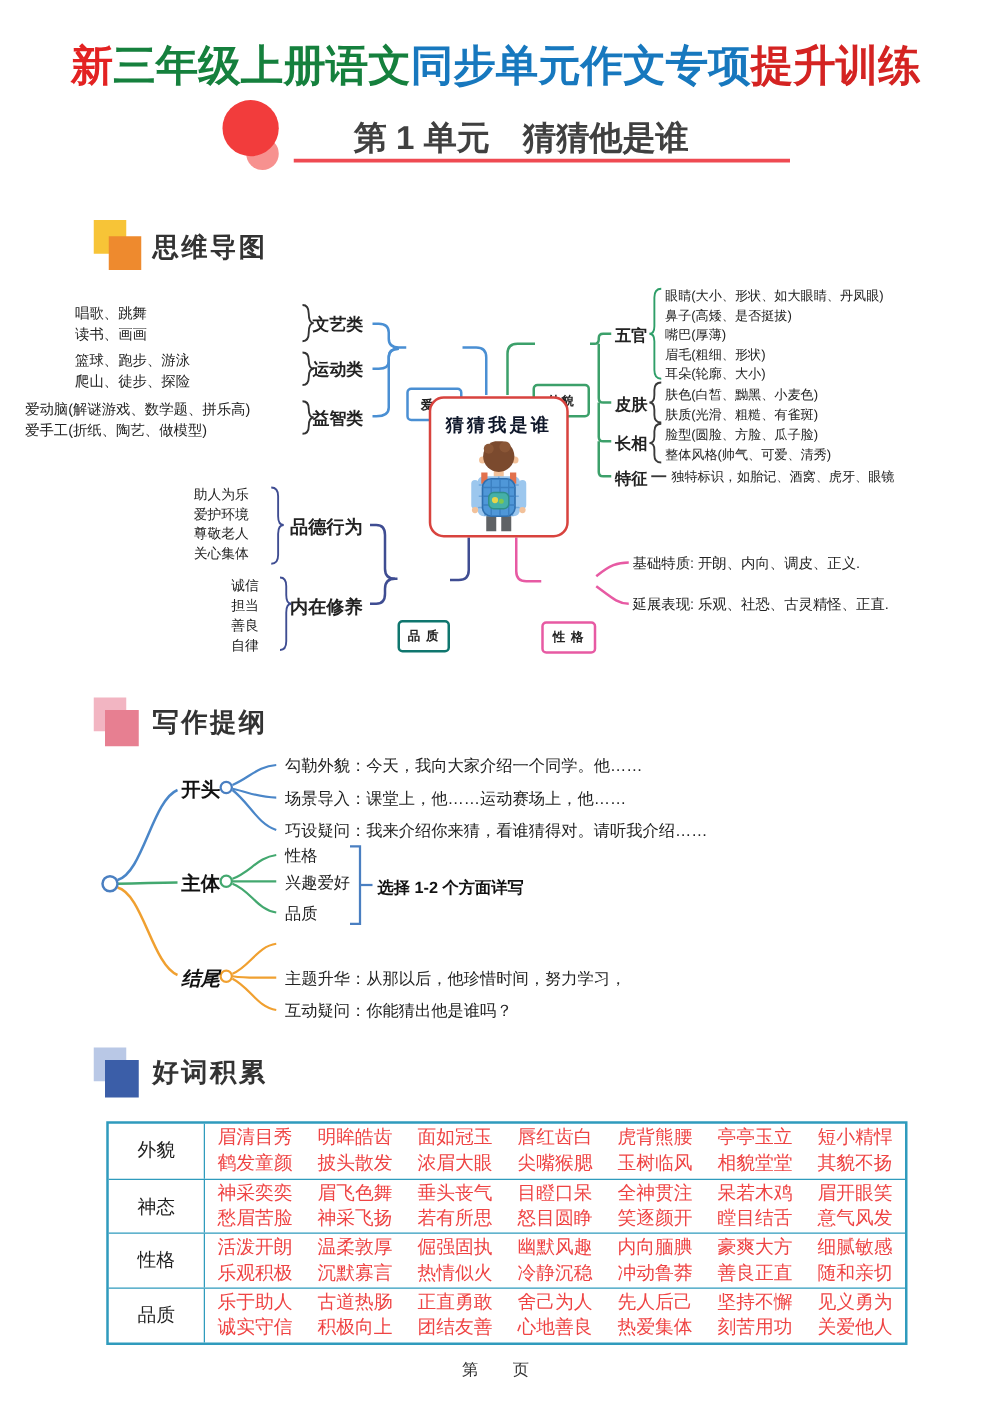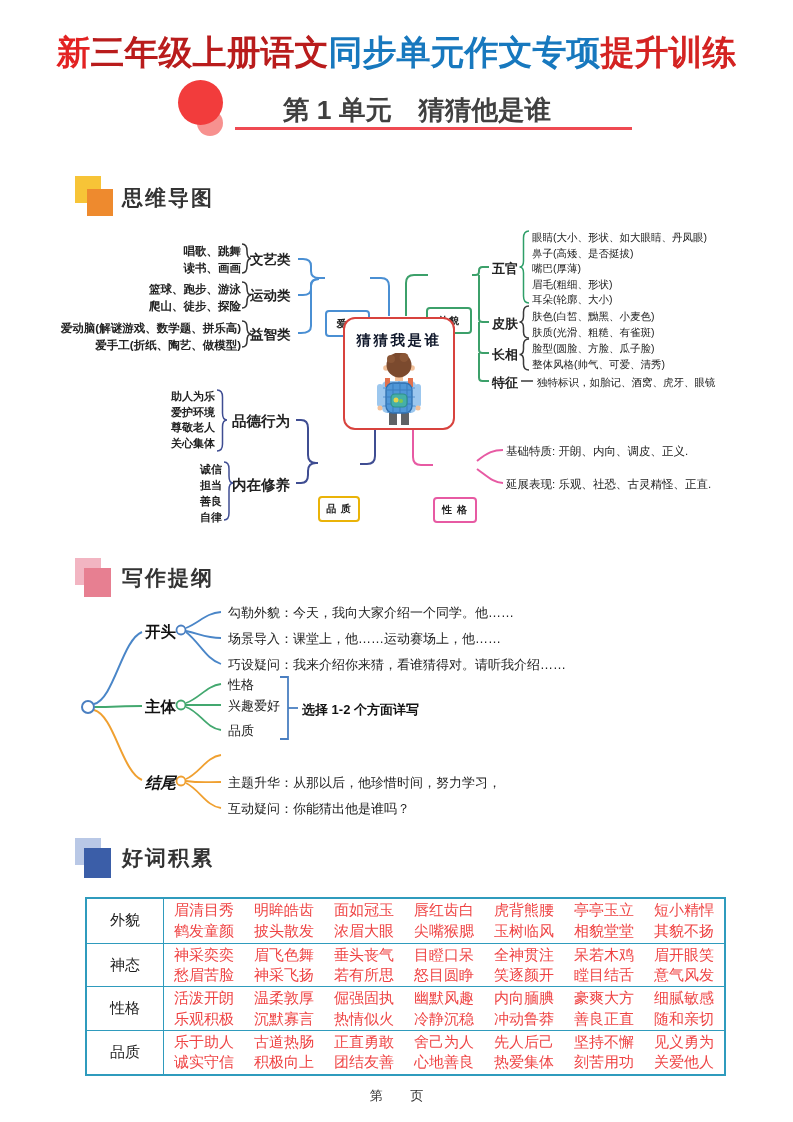--- a/index.html
+++ b/index.html
@@ -11,21 +11,21 @@
   .main-title { width:100%; text-align:center; top:30px; font-size:34px; font-weight:bold; }
   .unit-title { left:283px; top:92px; font-size:26.5px; font-weight:bold; color:#404040; }
   .underline { left:235px; top:127px; width:397px; height:3px; background:#ef4a52; }
   .circle-big { left:178px; top:80px; width:45px; height:45px; border-radius:50%; background:#f23c3c; z-index:2; }
   .circle-small { left:197px; top:110px; width:26px; height:26px; border-radius:50%; background:#f7918f; z-index:1; }
   .sec-head { font-size:21px; font-weight:bold; color:#333; letter-spacing:2px; }
   .mm-box { position:absolute; background:#fff; border-radius:4px; text-align:center; white-space:nowrap;
             font-weight:bold; font-size:10px; color:#222; display:flex; align-items:center; justify-content:center; letter-spacing:1px;margin-top:45px; }
   .mm-label { font-weight:bold; font-size:13px; color:#222; white-space:nowrap; }
   .mm-lines { font-size:10.5px; line-height:15.6px; color:#222; white-space:pre-line; }
-  .right-al { text-align:right;font-weight:bold; }
+  .right-al { text-align:left; }
   .ol-label { font-weight:bold; font-size:15.5px; color:#111; }
   .ol-item { font-size:13px; color:#222; white-space:nowrap; }
   .ol-note { font-size:13px; font-weight:bold; color:#111; white-space:nowrap; }
   .wtable { position:absolute; left:85px; top:897px; width:641px; border:2px solid #2f9bbd; }
   .wrow { display:flex; height:43.7px; align-items:stretch; border-top:1.5px solid #2f9bbd; }
   .wrow:first-child { border-top:none; }
   .wlabel { width:77px; border-right:1.5px solid #2f9bbd; display:flex; align-items:center; justify-content:center; font-size:15px; color:#1f1f1f; }
   .wcells { flex:1; display:flex; align-items:center; }
   .wcell { flex:1; text-align:center; font-size:15px; line-height:20.5px; color:#ef4444; }
   .footer { width:100%; text-align:center; top:1087px; font-size:13px; color:#333; word-spacing:24px; }
@@ -104,21 +104,21 @@
     <g stroke="#4a7fc1" stroke-width="1.8" fill="none">
       <path d="M280,677 H288 V739 H280"></path>
       <path d="M288,708 H298"></path>
     </g>
     <circle cx="88" cy="707" r="6" stroke="#4a7fc1" stroke-width="2" fill="#fff"></circle>
     <circle cx="181" cy="630" r="4.5" stroke="#4a7fc1" stroke-width="1.8" fill="#fff"></circle>
     <circle cx="181" cy="705" r="4.5" stroke="#43a86f" stroke-width="1.8" fill="#fff"></circle>
     <circle cx="181" cy="781" r="4.5" stroke="#f0a030" stroke-width="1.8" fill="#fff"></circle>
   </svg>
 
-  <div class="abs main-title"><span style="color: rgb(227, 34, 34);">新</span><span style="color: #b91c1c;">三年级上册语文</span><span style="color: rgb(23, 120, 190);">同步单元作文专项</span><span style="color: rgb(212, 35, 34);">提升训练</span></div>
+  <div class="abs main-title"><span style="color: rgb(227, 34, 34);">新</span><span style="color: #15803d;">三年级上册语文</span><span style="color: rgb(23, 120, 190);">同步单元作文专项</span><span style="color: rgb(212, 35, 34);">提升训练</span></div>
   <div class="abs circle-small"></div>
   <div class="abs circle-big"></div>
   <div class="abs unit-title">第 1 单元　猜猜他是谁</div>
   <div class="abs underline"></div>
 
   <div class="abs" style="left:75px;top:176px;width:26px;height:27px;background:#f7c437;"></div>
   <div class="abs" style="left:87px;top:189px;width:26px;height:27px;background:#ee8a2e;"></div>
   <div class="abs sec-head" style="left:122px;top:184px;">思维导图</div>
 
   <div class="abs mm-lines right-al" style="left:60px;top:243px;width:181px;font-size:11.5px;line-height:17px;">唱歌、跳舞
@@ -151,21 +151,21 @@
   <div class="abs mm-lines right-al" style="left:155px;top:389px;width:60px;font-size:11px;line-height:15.7px;">助人为乐
 爱护环境
 尊敬老人
 关心集体</div>
   <div class="abs mm-label" style="left:232px;top:412px;font-size:14.5px;">品德行为</div>
   <div class="abs mm-lines right-al" style="left:185px;top:461px;width:37px;font-size:11px;line-height:16px;">诚信
 担当
 善良
 自律</div>
   <div class="abs mm-label" style="left:232px;top:476px;font-size:14.5px;text-align:center;">内在修养</div>
-  <div class="mm-box" style="left:318px;top:451px;width:42px;height:26px;border:2px solid #eab308;font-family:Liberation Serif, serif;">品 质</div>
+  <div class="mm-box" style="left:318px;top:451px;width:42px;height:26px;border:2px solid #0f766e;">品 质</div>
 
   <div class="mm-box" style="left:433px;top:452px;width:44px;height:26px;border:2px solid #e75aa3;">性 格</div>
   <div class="abs mm-lines" style="left:506px;top:444px;font-size:11.5px;">基础特质: 开朗、内向、调皮、正义.</div>
   <div class="abs mm-lines" style="left:506px;top:477px;font-size:11.5px;">延展表现: 乐观、社恐、古灵精怪、正直.</div>
 
   <div class="abs" style="left:343px;top:317px;width:112px;height:113px;border:2.5px solid #d8433e;border-radius:12px;background:#fff;">
     <div class="center-text">猜猜我是谁</div>
     <svg width="56" height="74" style="position:absolute;left:26px;top:34px;" viewBox="0 0 56 74">
       <defs>
         <clipPath id="bpClip">

